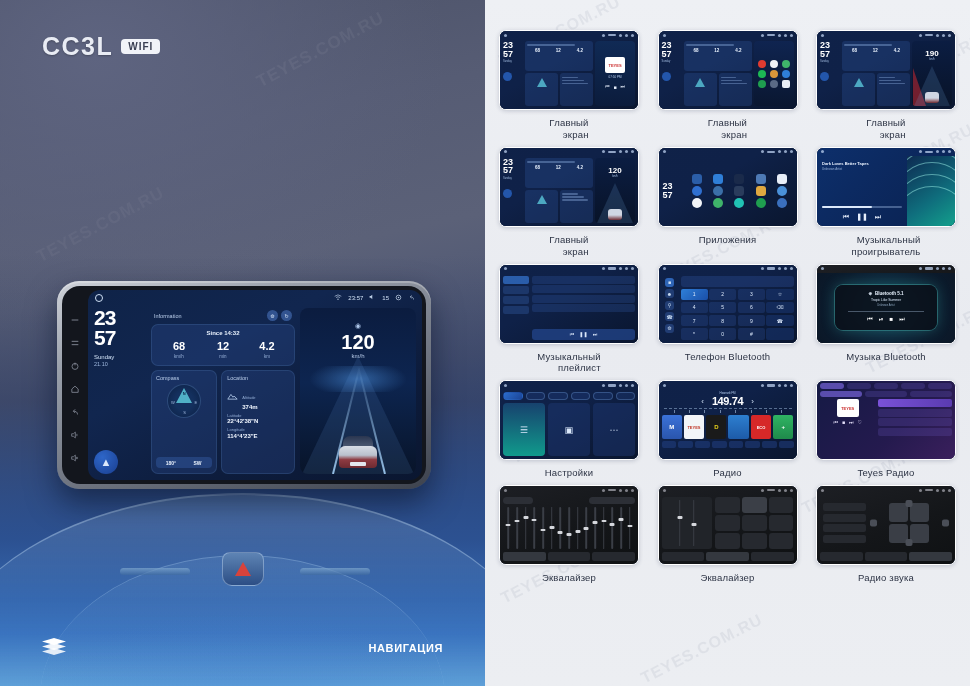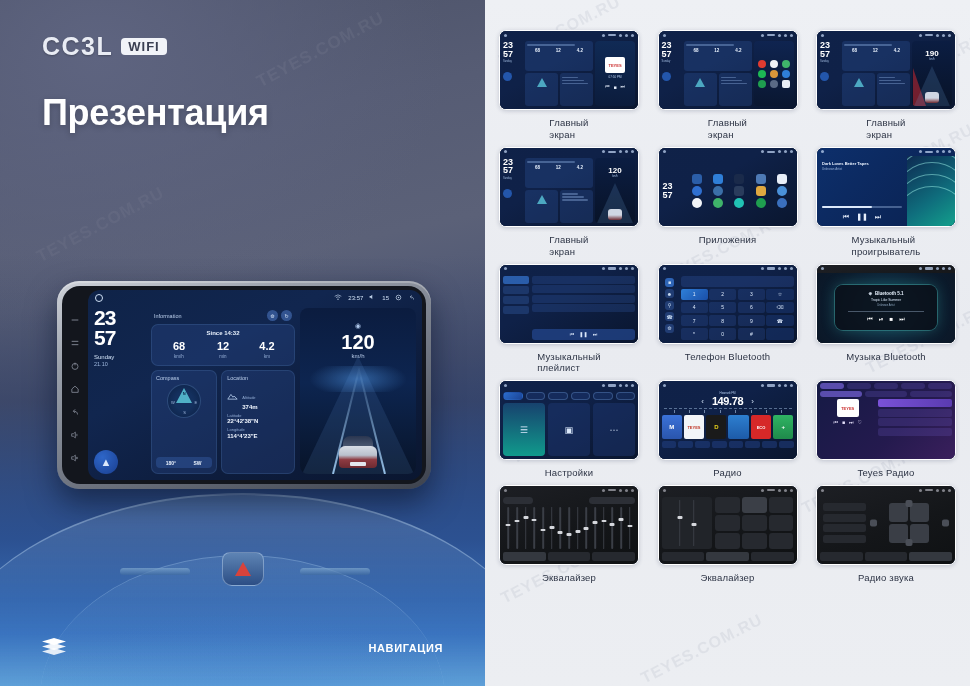--- a/index.html
+++ b/index.html
@@ -29,21 +29,21 @@
   .wm-d { top: 610px; left: 110px; }
 
   .logo { position: absolute; top: 34px; left: 42px; display: flex; align-items: center; gap: 8px; }
   .logo-text {
     font-size: 25px; font-weight: 700; letter-spacing: 1.5px;
     color: #e9ecf4; line-height: 1;
     text-shadow: 0 1px 2px rgba(0,0,0,0.25);
   }
   .logo-badge {
     background: #f1f3f8; color: #3a3f52;
-    font-size: 13px; font-weight: 700; letter-spacing: 1px;
+    font-size: 10px; font-weight: 700; letter-spacing: 1px;
     padding: 2.5px 7px 2px; border-radius: 4px; line-height: 1;
   }
 
   .hero-head { position: absolute; top: 92px; left: 42px; }
   .hero-year {
     font-size: 50px; font-weight: 700; color: #ffffff; line-height: 1.06;
     letter-spacing: -0.5px; text-shadow: 0 2px 6px rgba(0,0,0,0.22);
   }
   .hero-l1, .hero-l2 {
     font-size: 36px; font-weight: 700; color: #ffffff; line-height: 1.16;
@@ -258,21 +258,21 @@
 
   .grid { position: relative; display: flex; flex-direction: column; gap: 6px; }
   .g-row { display: flex; justify-content: space-between; }
   .cell { width: 140px; display: flex; flex-direction: column; align-items: center; }
   .thumb {
     width: 140px; height: 80px; border-radius: 7px; overflow: hidden; position: relative;
     background: #0e1d3c; border: 1.2px solid #ffffff;
     box-shadow: 0 1px 4px rgba(40,50,80,0.22);
   }
   .cap {
-    margin-top: 7px; text-align: left; font-size: 9.5px; color: #2c3344;
+    margin-top: 7px; text-align: right; font-size: 9.5px; color: #2c3344;
     line-height: 1.25; letter-spacing: 0.2px;
   }
 
   
   .mini { position: absolute; inset: 0; display: flex; flex-direction: column; }
   .m-blue { background: linear-gradient(150deg,#11255090 0%,#0f2148 40%,#0a162f 100%), #0d1d3e; }
   .m-dark { background: linear-gradient(160deg,#1d1f24 0%,#141619 55%,#0f1113 100%); }
   .m-bar {
     height: 8px; display: flex; align-items: center; padding: 0 4px; gap: 3px; flex-shrink: 0;
   }
@@ -486,21 +486,20 @@
     <div class="hero-wm wm-b">TEYES.COM.RU</div>
     <div class="hero-wm wm-c">TEYES.COM.RU</div>
     <div class="hero-wm wm-d">TEYES.COM.RU</div>
 
     <div class="logo">
       <div class="logo-text">CC3L</div>
       <div class="logo-badge">WIFI</div>
     </div>
 
     <div class="hero-head">
-      <div class="hero-l1">Презентация</div>
     </div>
 
     <div class="dash-wrap">
       <div class="dash-bg"></div>
       <div class="dash-arc"></div>
       <div class="dash-arc2"></div>
       <div class="vent vent-l"></div>
       <div class="vent vent-r"></div>
       <div class="hazard">
         <div class="hazard-tri"></div>
@@ -1198,21 +1197,21 @@
                 <span class="dot"></span>
                 <span class="dot w"></span>
                 <span class="dot"></span>
                 <span class="dot"></span>
                 <span class="dot"></span>
               </div>
               <div class="rad">
                 <div class="rad-band">Нижний FM</div>
                 <div class="rad-top">
                   <span class="rad-arr">‹</span>
-                  <span class="rad-freq">149.78</span>
+                  <span class="rad-freq">149.74</span>
                   <span class="rad-arr">›</span>
                 </div>
                 <div class="rad-dial">
                   <span class="rad-tick" style="left:8%"></span>
                     <span class="rad-tick" style="left:20%"></span>
                   <span class="rad-tick" style="left:32%"></span>
                     <span class="rad-tick" style="left:44%"></span>
                   <span class="rad-tick" style="left:56%"></span>
                     <span class="rad-tick" style="left:68%"></span>
                   <span class="rad-tick" style="left:80%"></span>

